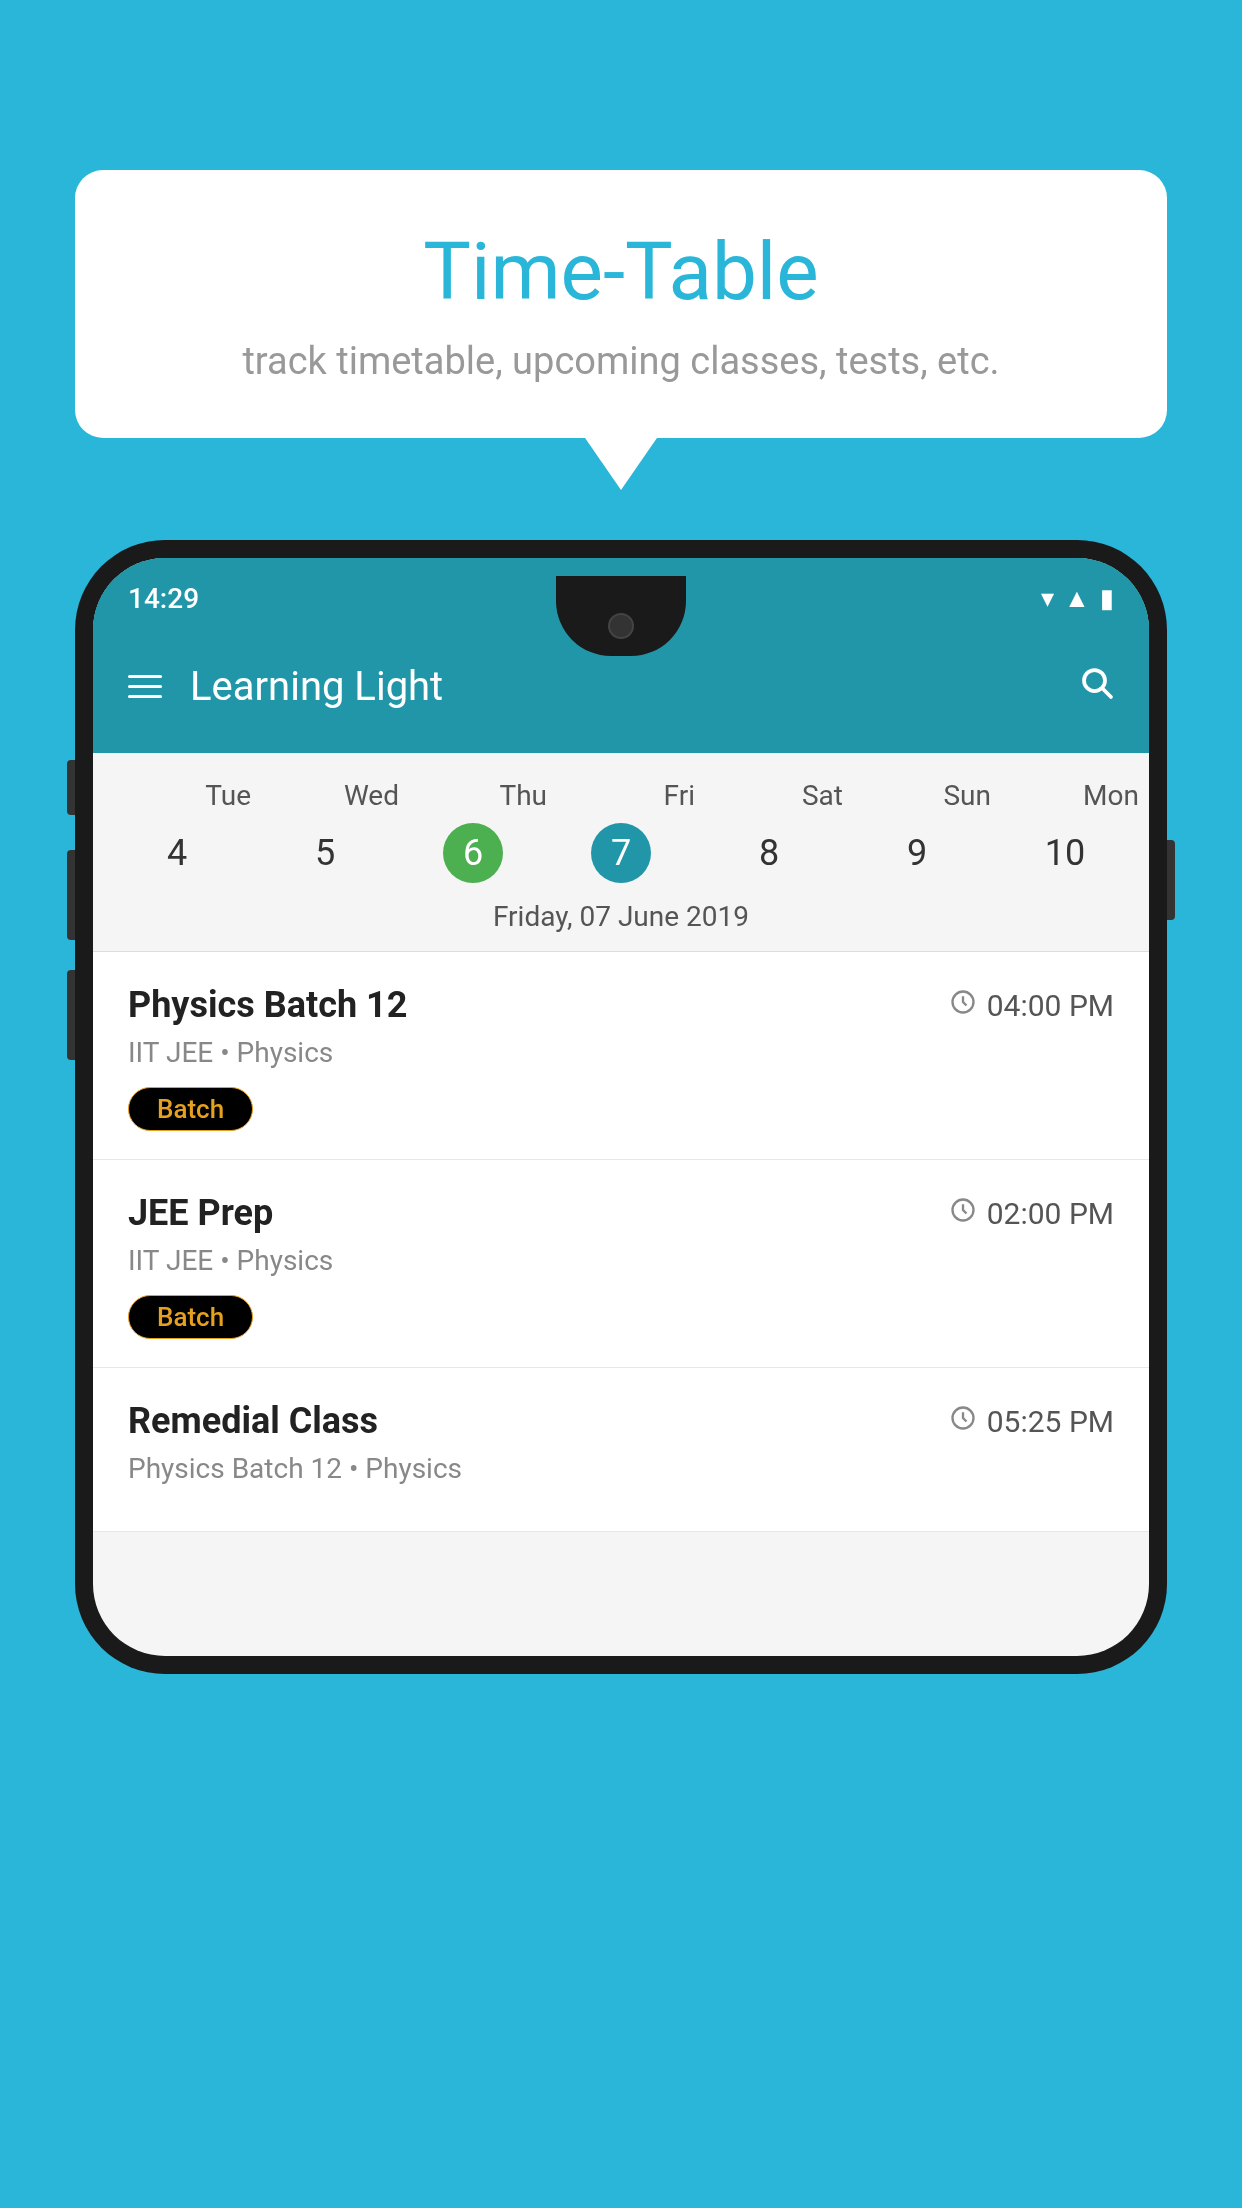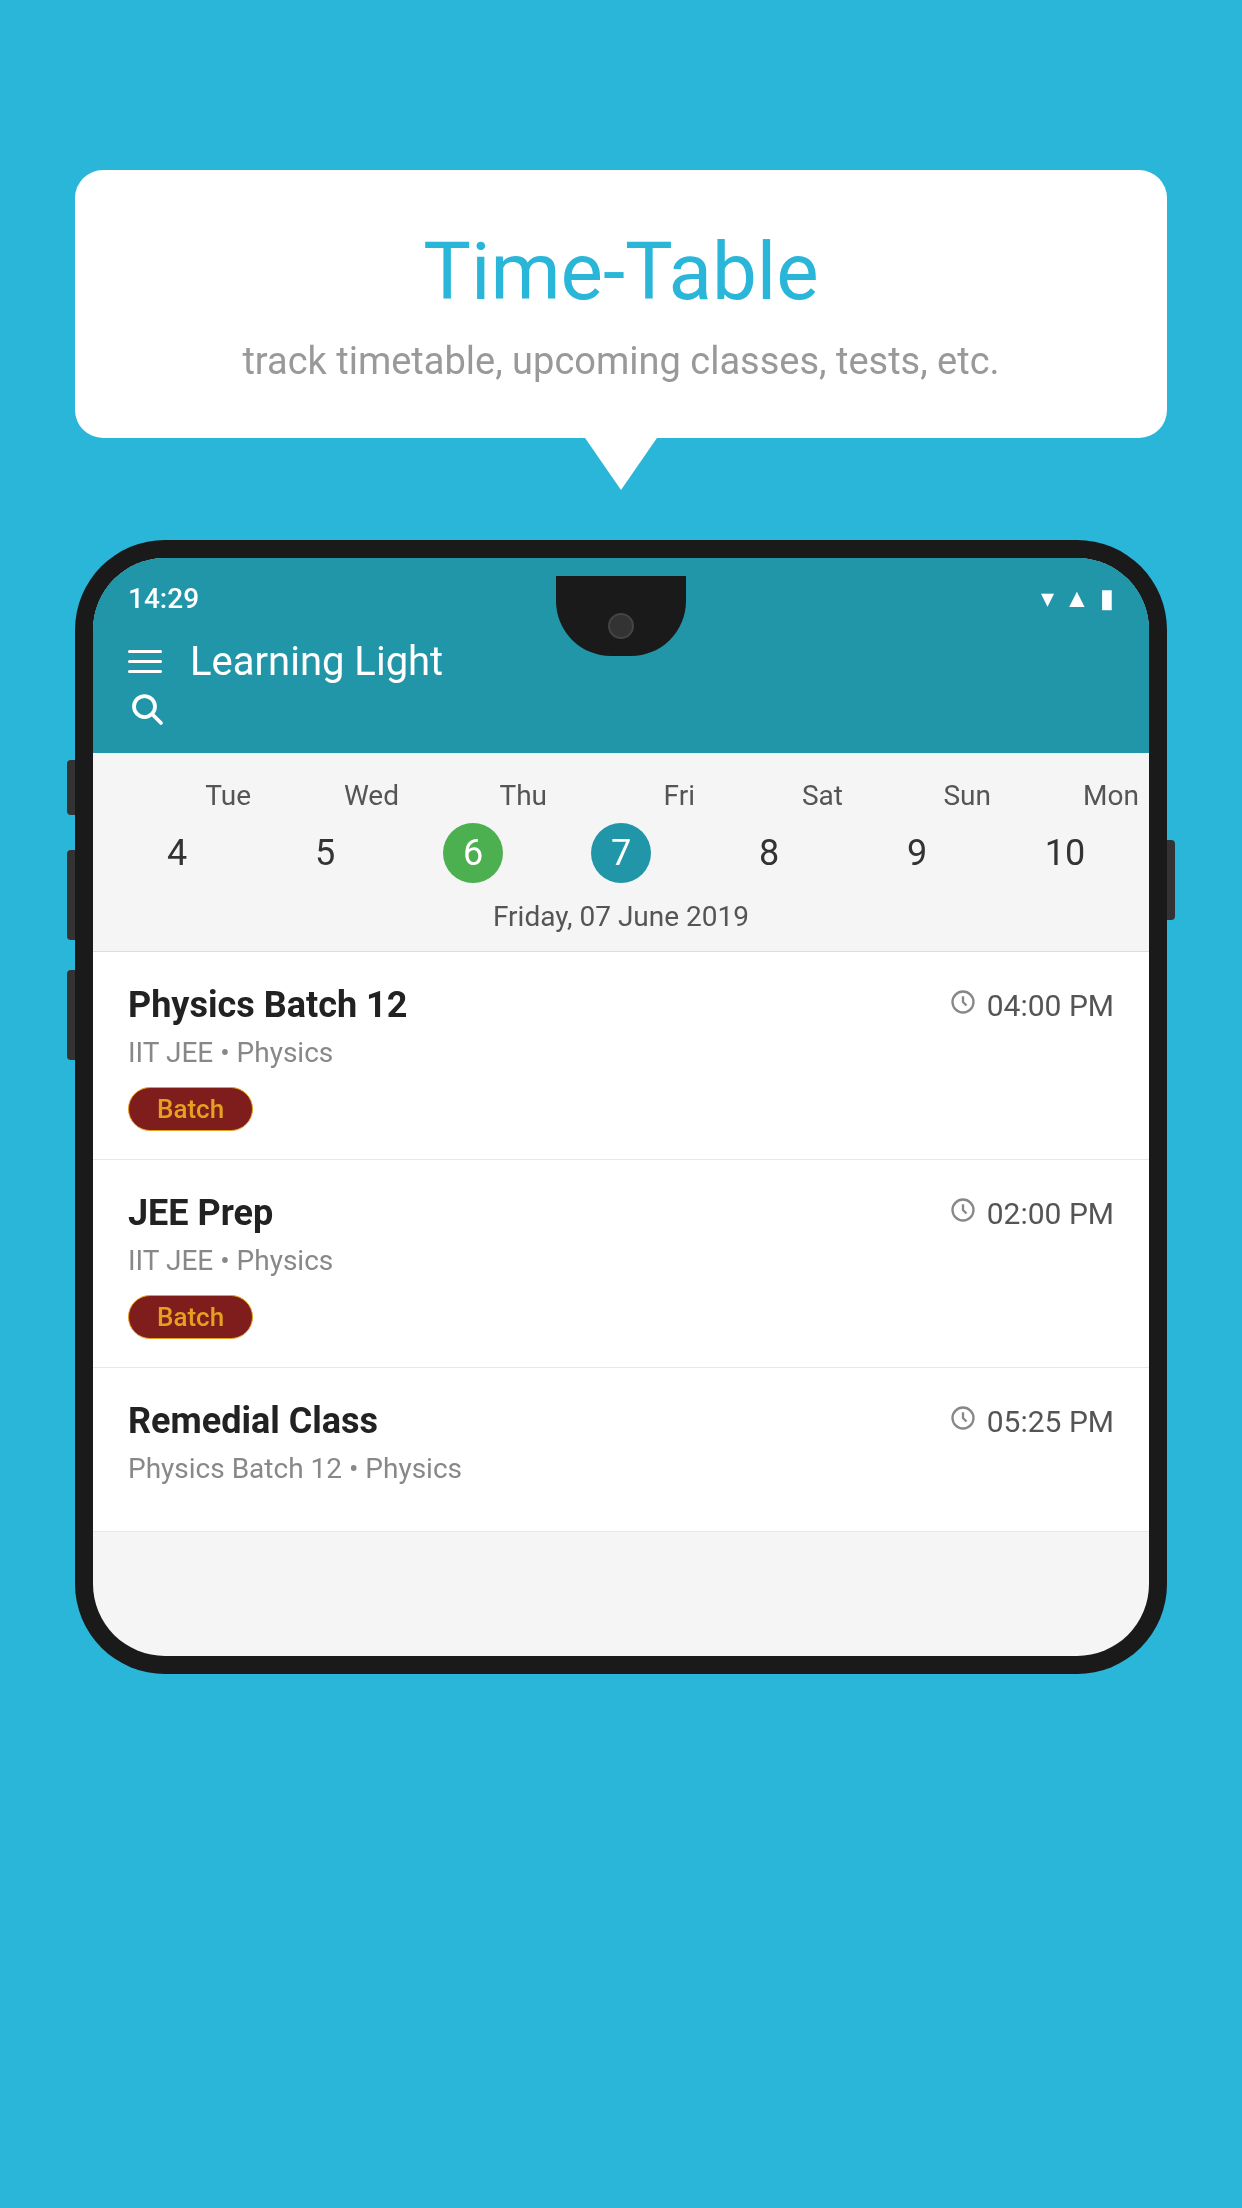--- a/index.html
+++ b/index.html
@@ -121,24 +121,23 @@
       border-radius: 72px;
       overflow: hidden;
       height: 100%;
     }
 
     
     .app-bar {
       background: #2196a8;
       height: 115px;
       display: flex;
-      align-items: flex-start;
+      align-items: center;
       padding: 0 35px 18px 35px;
       justify-content: space-between;
-      flex-direction: column;
     }
     .app-bar-left {
       display: flex;
       align-items: center;
       gap: 28px;
     }
     .hamburger {
       display: flex;
       flex-direction: column;
       gap: 7px;
@@ -248,21 +247,21 @@
       font-size: 28px;
       color: #888;
     }
     .class-subject {
       font-size: 28px;
       color: #888;
       margin-bottom: 18px;
     }
     .batch-badge {
       display: inline-block;
-      background: #7f1d1d;
+      background: #000000;
       color: #E6A020;
       border: 1.5px solid #E6A020;
       border-radius: 30px;
       padding: 6px 28px;
       font-size: 26px;
       font-weight: 500;
     }
 
     
     .phone-side-btn-right {

